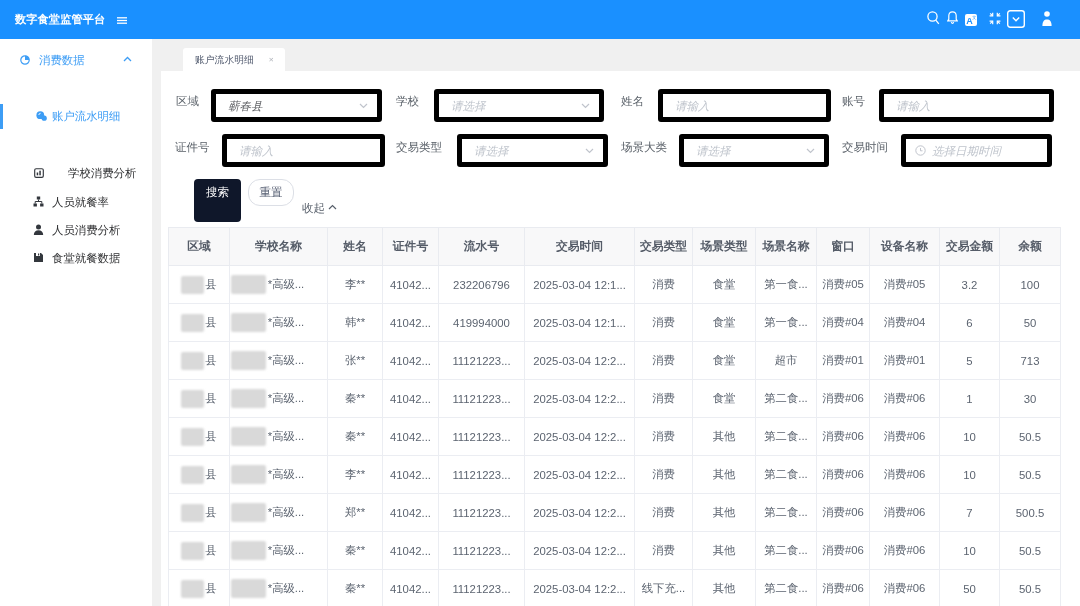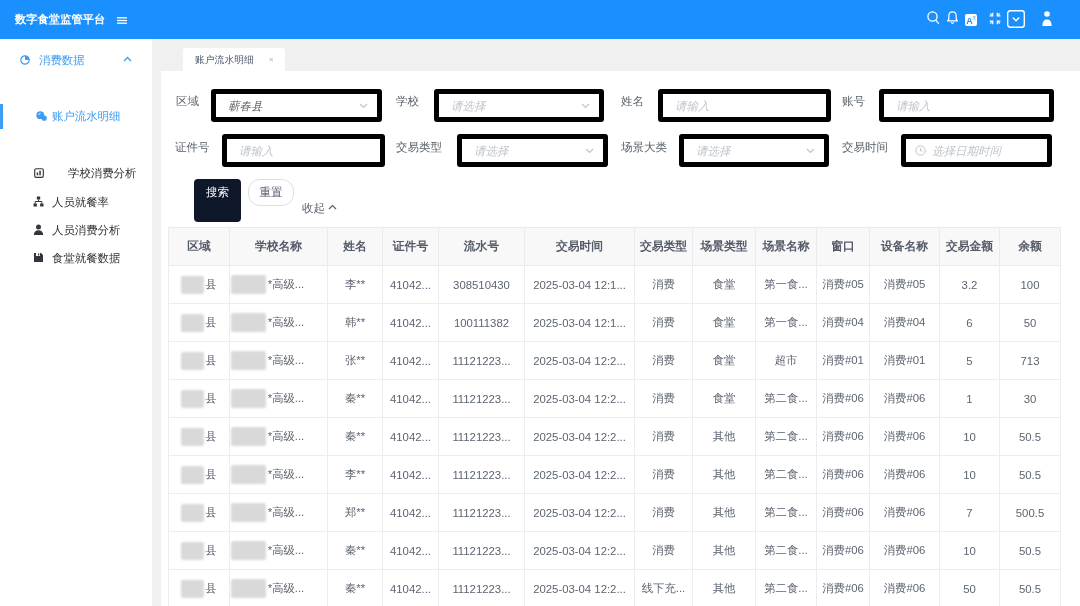--- a/index.html
+++ b/index.html
@@ -227,36 +227,36 @@
         <th>窗口</th>
         <th>设备名称</th>
         <th>交易金额</th>
         <th>余额</th>
   </tr>
   <tr>
         <td><span class="blur1"></span>县</td>
         <td><span class="blur2"></span>*高级...</td>
         <td>李**</td>
         <td>41042...</td>
-        <td>308510430</td>
+        <td>232206796</td>
         <td>2025-03-04 12:1...</td>
         <td>消费</td>
         <td>食堂</td>
         <td>第一食...</td>
         <td>消费#05</td>
         <td>消费#05</td>
         <td>3.2</td>
         <td>100</td>
       </tr>
   <tr>
         <td><span class="blur1"></span>县</td>
         <td><span class="blur2"></span>*高级...</td>
         <td>韩**</td>
         <td>41042...</td>
-        <td>100111382</td>
+        <td>419994000</td>
         <td>2025-03-04 12:1...</td>
         <td>消费</td>
         <td>食堂</td>
         <td>第一食...</td>
         <td>消费#04</td>
         <td>消费#04</td>
         <td>6</td>
         <td>50</td>
       </tr>
   <tr>

